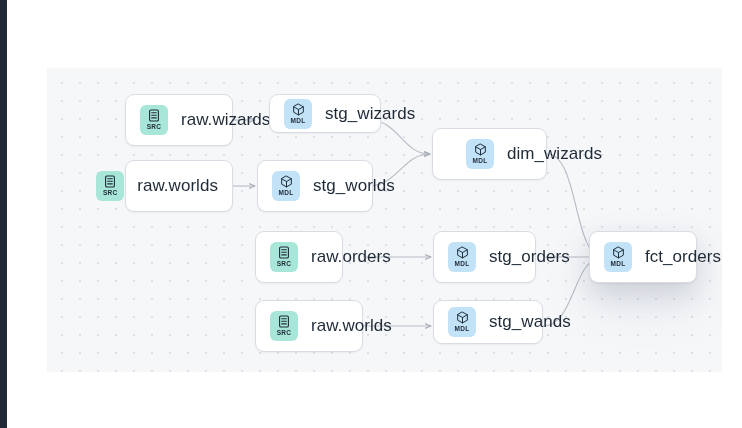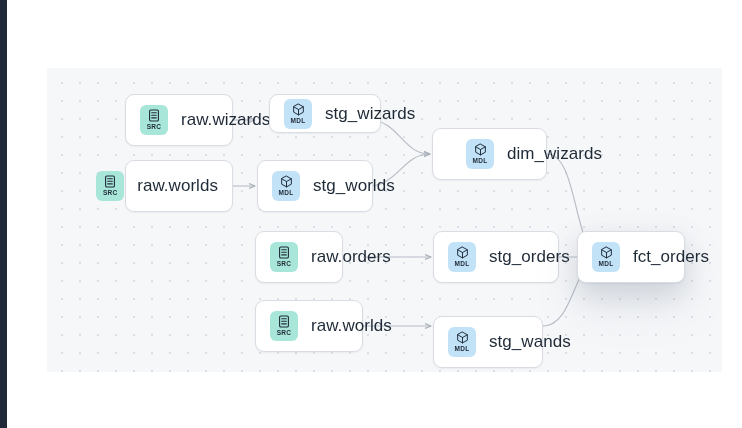--- a/index.html
+++ b/index.html
@@ -218,34 +218,34 @@
               <svg width="13" height="13" viewBox="0 0 14 14" fill="none" stroke="#1f2a37" stroke-width="1.05" stroke-linecap="round" stroke-linejoin="round">
                 <path d="M7 1.2 L12.2 4.1 L12.2 9.9 L7 12.8 L1.8 9.9 L1.8 4.1 Z"></path>
                 <path d="M1.8 4.1 L7 7 L12.2 4.1"></path>
                 <path d="M7 7 L7 12.8"></path>
               </svg>
             </span>
             <span class="badge-text">MDL</span>
           </div>
           <span class="node-label">stg_worlds</span>
         </div>
-        <div class="node" style="left: 386px; top: 163px; width: 126px; height: 52px;">
+        <div class="node" style="left: 386px; top: 163px; width: 103px; height: 52px;">
           <div class="badge badge-mdl">
             <span>
               <svg width="13" height="13" viewBox="0 0 14 14" fill="none" stroke="#1f2a37" stroke-width="1.05" stroke-linecap="round" stroke-linejoin="round">
                 <path d="M7 1.2 L12.2 4.1 L12.2 9.9 L7 12.8 L1.8 9.9 L1.8 4.1 Z"></path>
                 <path d="M1.8 4.1 L7 7 L12.2 4.1"></path>
                 <path d="M7 7 L7 12.8"></path>
               </svg>
             </span>
             <span class="badge-text">MDL</span>
           </div>
           <span class="node-label">stg_orders</span>
         </div>
-        <div class="node" style="left: 386px; top: 248px; width: 110px; height: 52px;">
+        <div class="node" style="left: 386px; top: 232px; width: 110px; height: 44px;">
           <div class="badge badge-mdl">
             <span>
               <svg width="13" height="13" viewBox="0 0 14 14" fill="none" stroke="#1f2a37" stroke-width="1.05" stroke-linecap="round" stroke-linejoin="round">
                 <path d="M7 1.2 L12.2 4.1 L12.2 9.9 L7 12.8 L1.8 9.9 L1.8 4.1 Z"></path>
                 <path d="M1.8 4.1 L7 7 L12.2 4.1"></path>
                 <path d="M7 7 L7 12.8"></path>
               </svg>
             </span>
             <span class="badge-text">MDL</span>
           </div>
@@ -257,21 +257,21 @@
               <svg width="13" height="13" viewBox="0 0 14 14" fill="none" stroke="#1f2a37" stroke-width="1.05" stroke-linecap="round" stroke-linejoin="round">
                 <path d="M7 1.2 L12.2 4.1 L12.2 9.9 L7 12.8 L1.8 9.9 L1.8 4.1 Z"></path>
                 <path d="M1.8 4.1 L7 7 L12.2 4.1"></path>
                 <path d="M7 7 L7 12.8"></path>
               </svg>
             </span>
             <span class="badge-text">MDL</span>
           </div>
           <span class="node-label">dim_wizards</span>
         </div>
-        <div class="node is-focused" style="left: 530px; top: 163px; width: 108px; height: 52px;">
+        <div class="node is-focused" style="left: 542px; top: 163px; width: 108px; height: 52px;">
           <div class="badge badge-mdl">
             <span>
               <svg width="13" height="13" viewBox="0 0 14 14" fill="none" stroke="#1f2a37" stroke-width="1.05" stroke-linecap="round" stroke-linejoin="round">
                 <path d="M7 1.2 L12.2 4.1 L12.2 9.9 L7 12.8 L1.8 9.9 L1.8 4.1 Z"></path>
                 <path d="M1.8 4.1 L7 7 L12.2 4.1"></path>
                 <path d="M7 7 L7 12.8"></path>
               </svg>
             </span>
             <span class="badge-text">MDL</span>
           </div>

